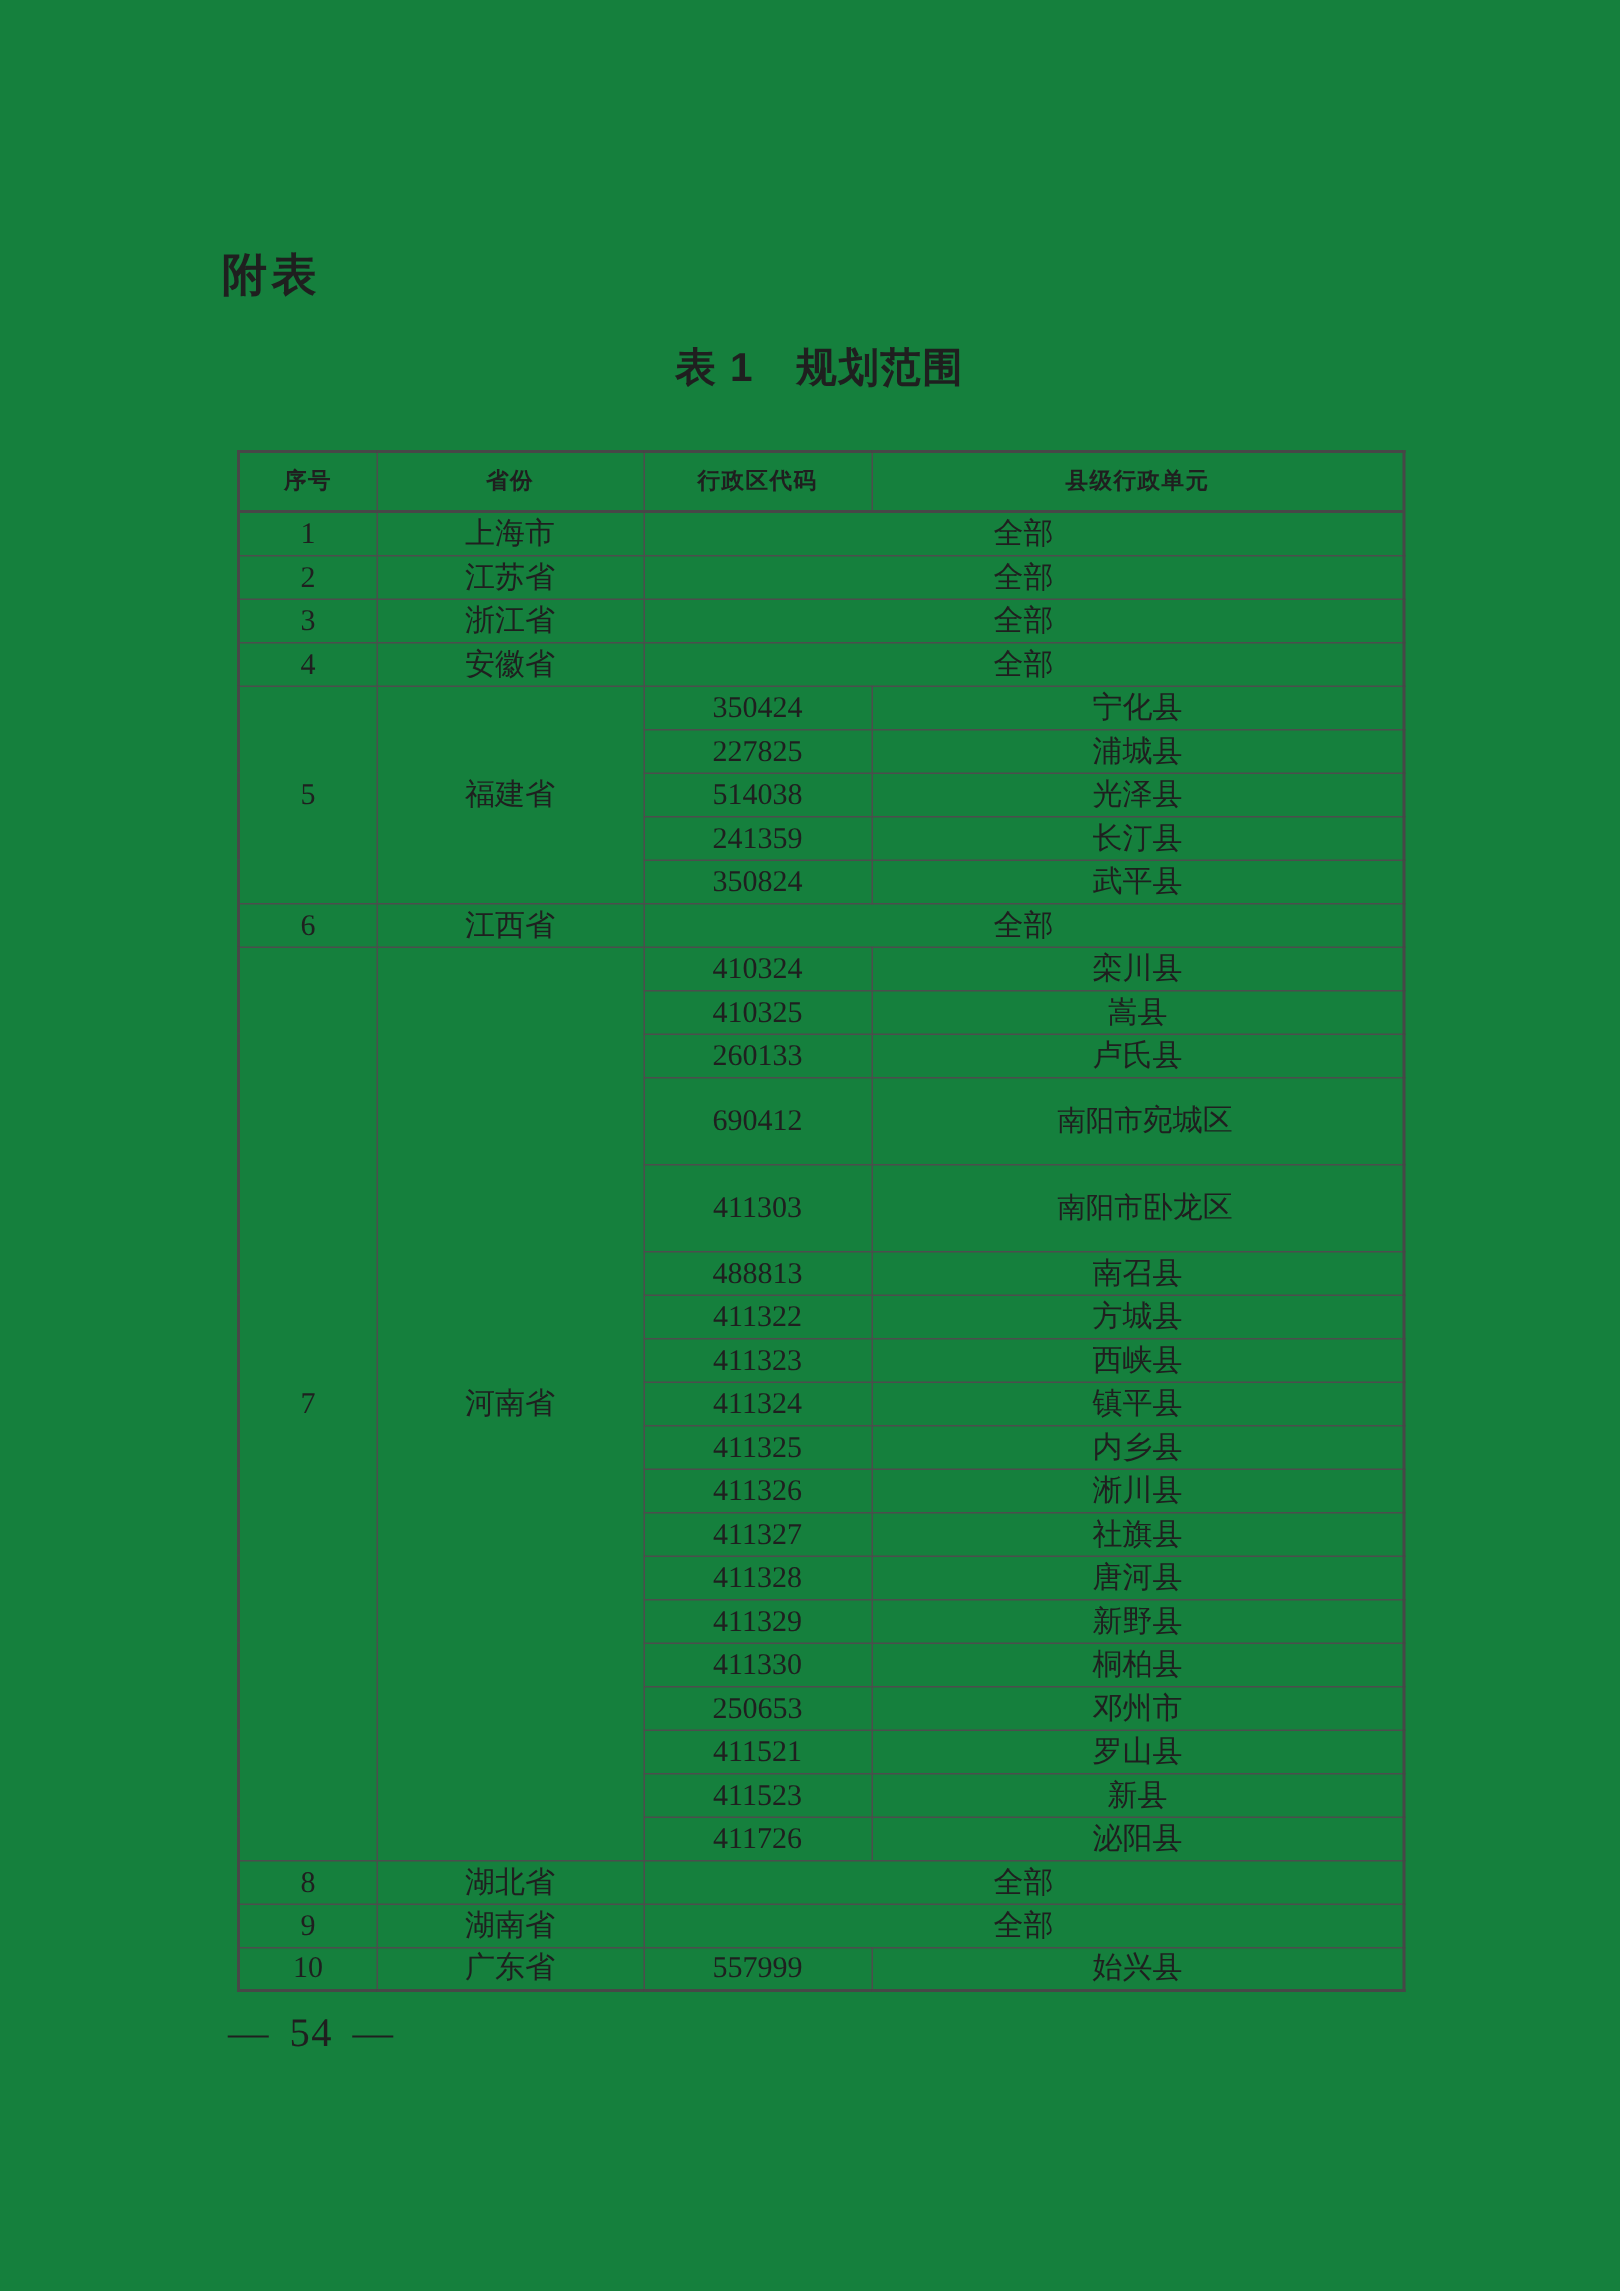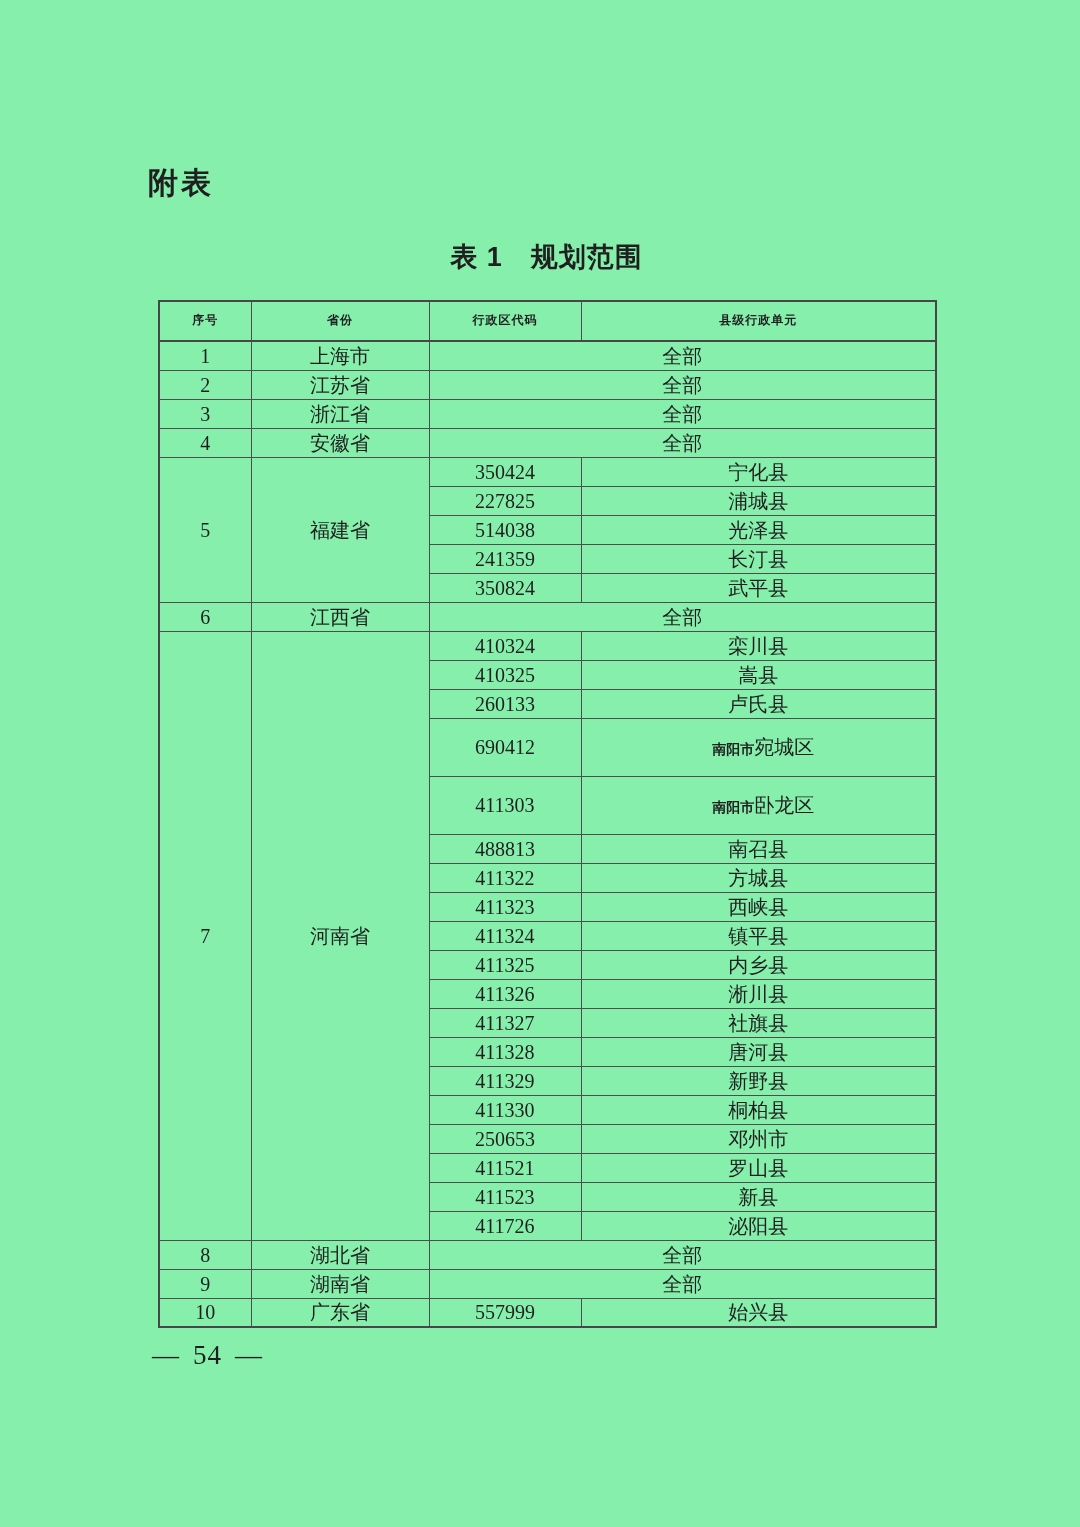--- a/index.html
+++ b/index.html
@@ -4,34 +4,34 @@
 <style>
   * { margin: 0; padding: 0; box-sizing: border-box; }
   html, body { background: #ffffff; }
   body {
     width: 1080px; height: 1527px;
     position: relative;
     font-family: "Liberation Serif", "DejaVu Serif", serif;
     color: #1f1f1f;
     overflow: hidden;
   }
-  .page { position: absolute; inset: 0; background: #86efac; }
+  .page { position: absolute; inset: 0; background: #15803d; }
 
   .attachment-label {
     position: absolute;
     left: 148px; top: 163px;
     font-family: "Liberation Sans", "DejaVu Sans", sans-serif;
     font-weight: bold;
     font-size: 30px;
     letter-spacing: 3px;
   }
 
   .table-title {
     position: absolute;
-    left: 158px; top: 239px;
+    left: 158px; top: 227px;
     width: 777px;
     text-align: center;
     font-family: "Liberation Sans", "DejaVu Sans", sans-serif;
     font-weight: bold;
     font-size: 27px;
     letter-spacing: 1px;
   }
 
   table.range-table {
     position: absolute;
@@ -51,31 +51,31 @@
     text-align: center;
     vertical-align: middle;
     font-size: 20px;
     line-height: 1.1;
     padding: 0 2px;
     overflow: hidden;
   }
   .range-table thead tr { height: 40px; }
   .range-table thead th {
     font-weight: bold;
-    font-size: 12px;
+    font-size: 15px;
     border-bottom: 2px solid #474747;
     letter-spacing: 1px;
   }
   .range-table tbody tr { height: 29px; }
   .range-table tbody tr.tall { height: 58px; }
 
   .county-prefix {
     font-family: "Liberation Sans", "DejaVu Sans", sans-serif;
-    font-weight: bold;
-    font-size: 14px;
+    font-weight: normal;
+    font-size: 19px;
     margin-left: 10px;
   }
 
   .page-number {
     position: absolute;
     left: 152px; top: 1340px;
     font-size: 27px;
     display: flex;
     align-items: center;
     gap: 13px;

